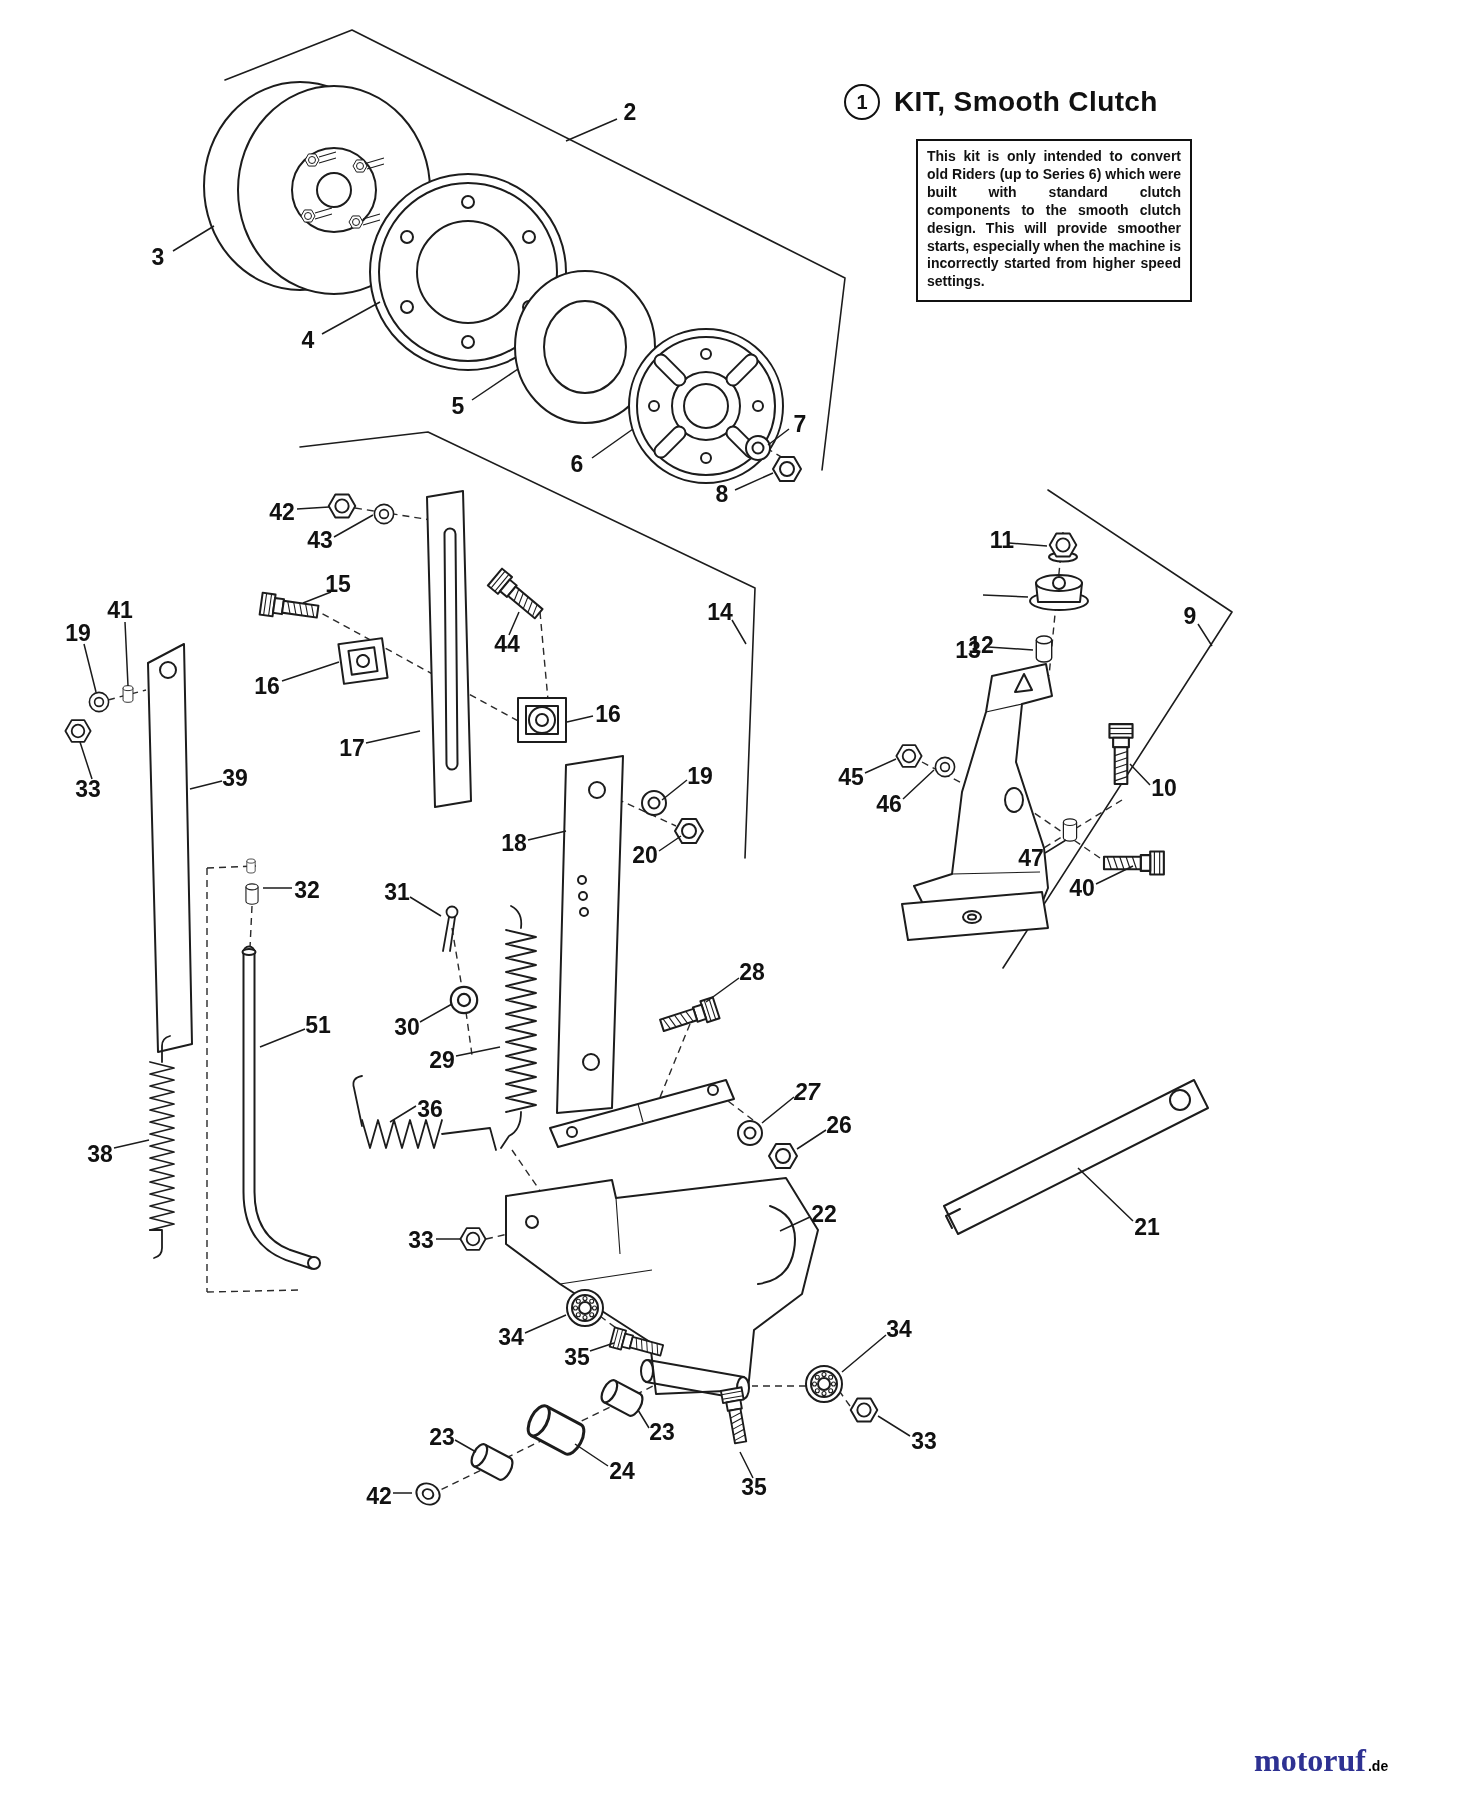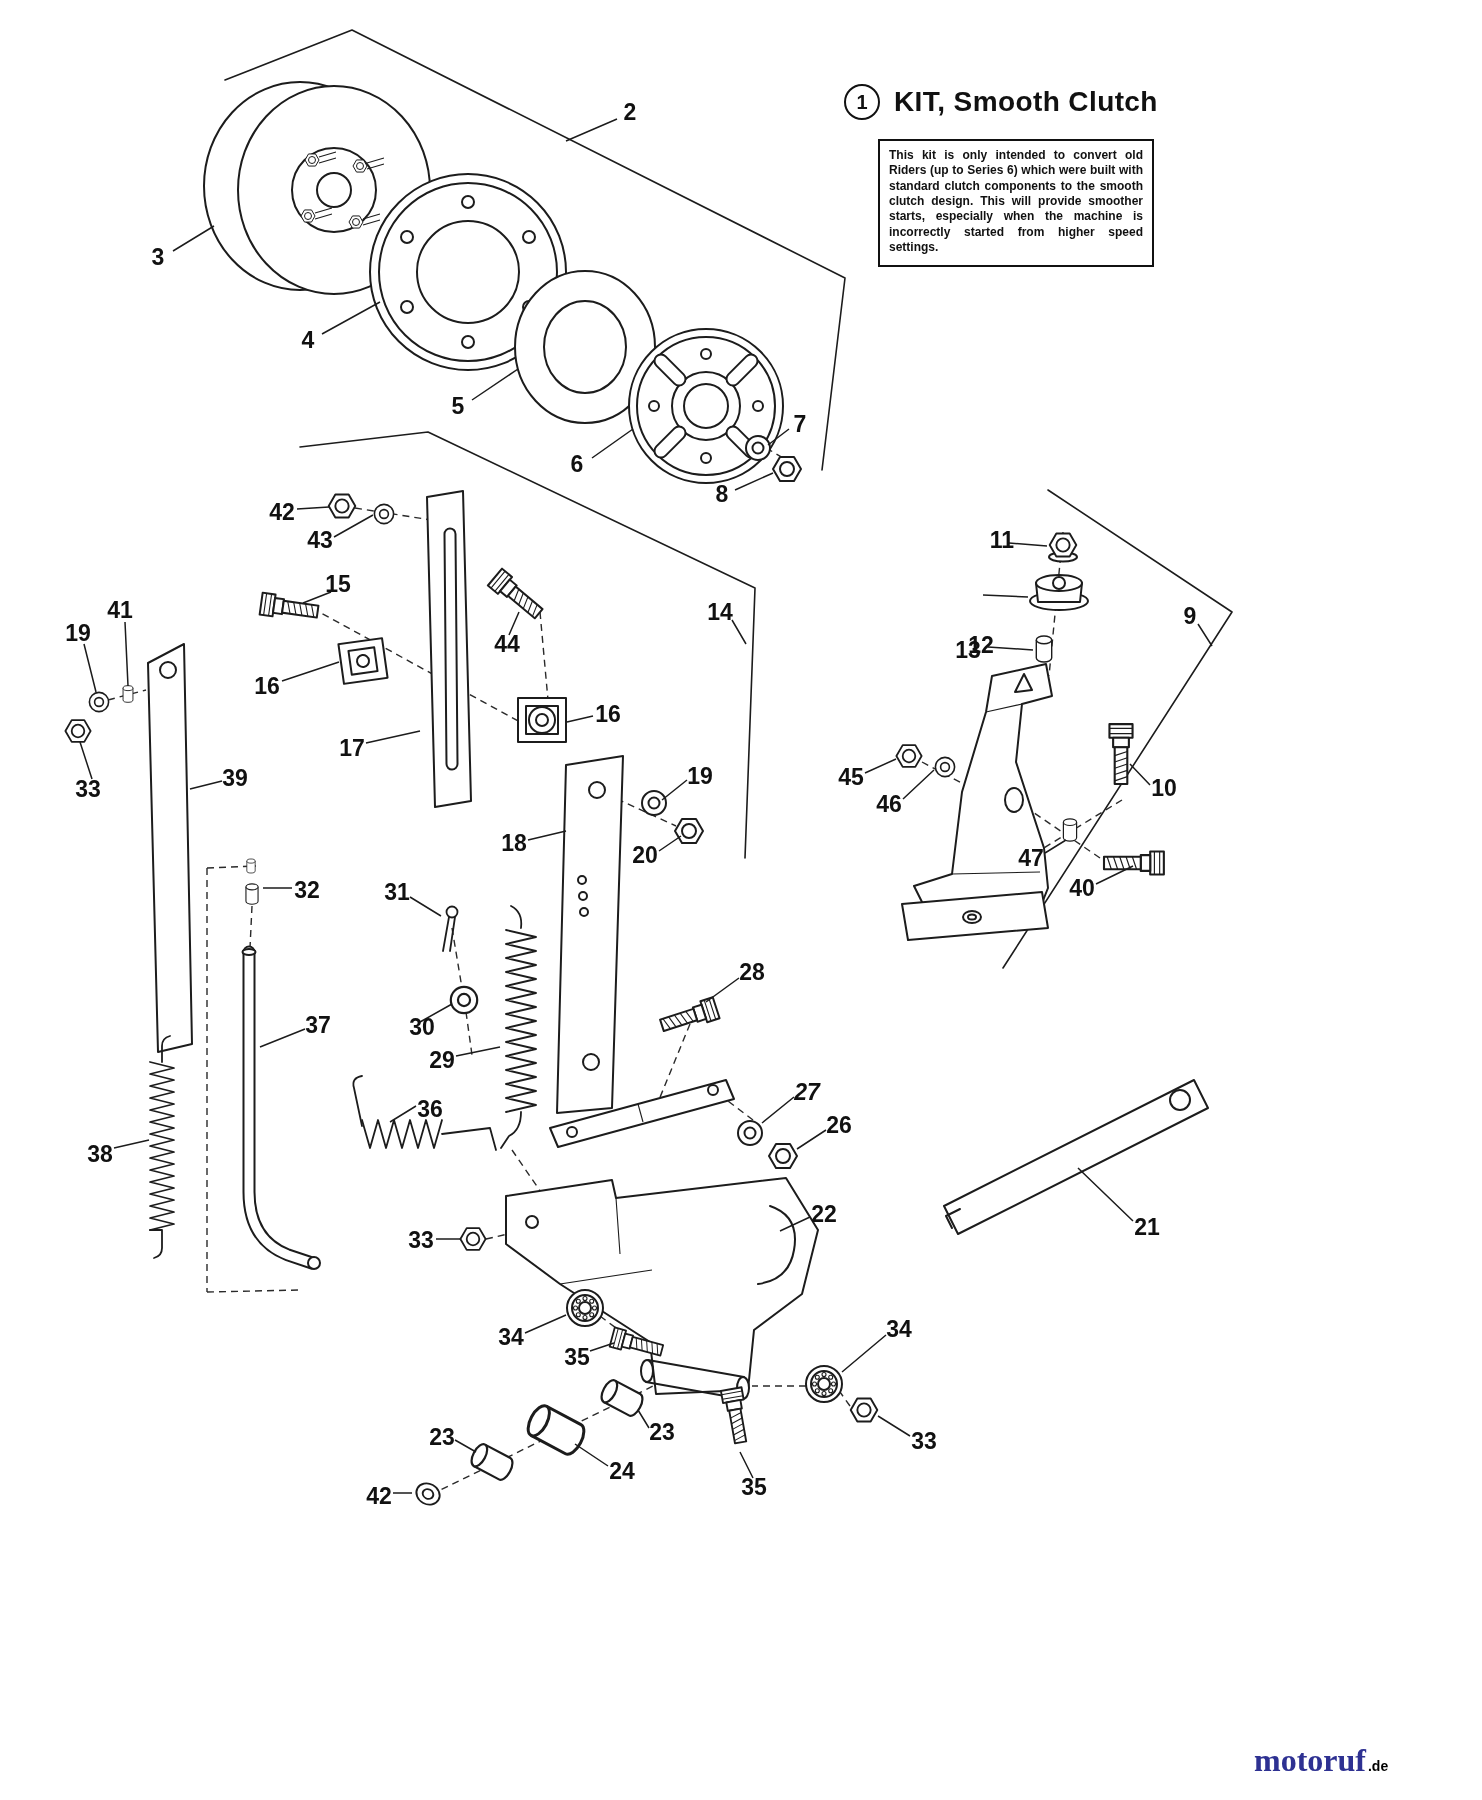--- a/index.html
+++ b/index.html
@@ -19,21 +19,21 @@
   .rodO{fill:none;stroke:#1c1c1c;stroke-width:13;stroke-linecap:round}
   .rodI{fill:none;stroke:#ffffff;stroke-width:9;stroke-linecap:round}
   .coil{fill:none;stroke:#1c1c1c;stroke-width:1.8;stroke-linejoin:round;stroke-linecap:round}
 
   .part-label{position:absolute;transform:translate(-50%,-50%);font-size:23px;font-weight:700;line-height:1;color:#111;white-space:nowrap}
 
   .kit-header{position:absolute;left:844px;top:84px;display:flex;align-items:center;gap:14px}
   .kit-circle{width:36px;height:36px;border:2.5px solid #111;border-radius:50%;display:flex;align-items:center;justify-content:center;font-size:20px;font-weight:700}
   .kit-title{font-size:28px;font-weight:700;letter-spacing:.4px}
 
-  .kit-note{position:absolute;left:878px;top:139px;width:276px;border:2px solid #111;padding:7px 9px 9px;font-size:12px;font-weight:700;line-height:1.28;text-align:justify}
+  .kit-note{position:absolute;left:916px;top:139px;width:276px;border:2px solid #111;padding:7px 9px 9px;font-size:14px;font-weight:700;line-height:1.28;text-align:justify}
 
   .watermark{position:absolute;left:1254px;top:1744px;display:flex;align-items:baseline;cursor:pointer}
   .wm-main{font-family:"Liberation Serif",serif;font-size:32px;font-weight:700;line-height:1}
   .wm-tld{font-size:14px;margin-left:2px;font-weight:700}
 </style>
 </head>
 <body>
 
 <div class="canvas">
 
@@ -357,23 +357,23 @@
       <div class="part-label" style="left: 968px; top: 626px; margin-top: 24px;">13</div>
       <div class="part-label" style="left: 973px; top: 645px; margin-left: 8px;">12</div>
       <div class="part-label" style="left: 1190px; top: 616px;">9</div>
       <div class="part-label" style="left: 851px; top: 777px;">45</div>
       <div class="part-label" style="left: 889px; top: 804px;">46</div>
       <div class="part-label" style="left: 1164px; top: 788px;">10</div>
       <div class="part-label" style="left: 1031px; top: 858px;">47</div>
       <div class="part-label" style="left: 1082px; top: 888px;">40</div>
       <div class="part-label" style="left: 307px; top: 890px; text-align: center;">32</div>
       <div class="part-label" style="left: 397px; top: 892px;">31</div>
-      <div class="part-label" style="left: 407px; top: 1027px; margin-left: 15px;">30</div>
+      <div class="part-label" style="left: 407px; top: 1027px;">30</div>
       <div class="part-label" style="left: 442px; top: 1060px;">29</div>
-      <div class="part-label" style="left: 318px; top: 1025px;">37</div>
+      <div class="part-label" style="left: 318px; top: 1025px;">51</div>
       <div class="part-label" style="left: 100px; top: 1154px;">38</div>
       <div class="part-label" style="left: 430px; top: 1109px;">36</div>
       <div class="part-label" style="left: 752px; top: 972px; text-align: right;">28</div>
       <div class="part-label" style="left: 807px; top: 1092px; font-style: italic;">27</div>
       <div class="part-label" style="left: 839px; top: 1125px;">26</div>
       <div class="part-label" style="left: 824px; top: 1214px;">22</div>
       <div class="part-label" style="left: 1147px; top: 1227px;">21</div>
       <div class="part-label" style="left: 421px; top: 1240px;">33</div>
       <div class="part-label" style="left: 511px; top: 1337px;">34</div>
       <div class="part-label" style="left: 577px; top: 1357px;">35</div>

